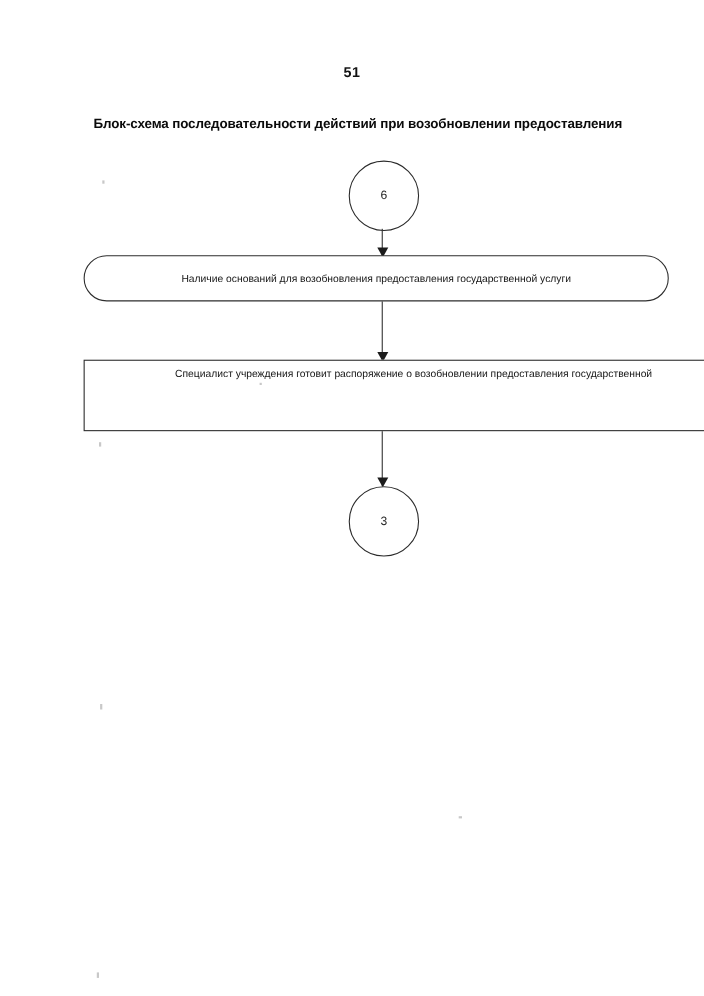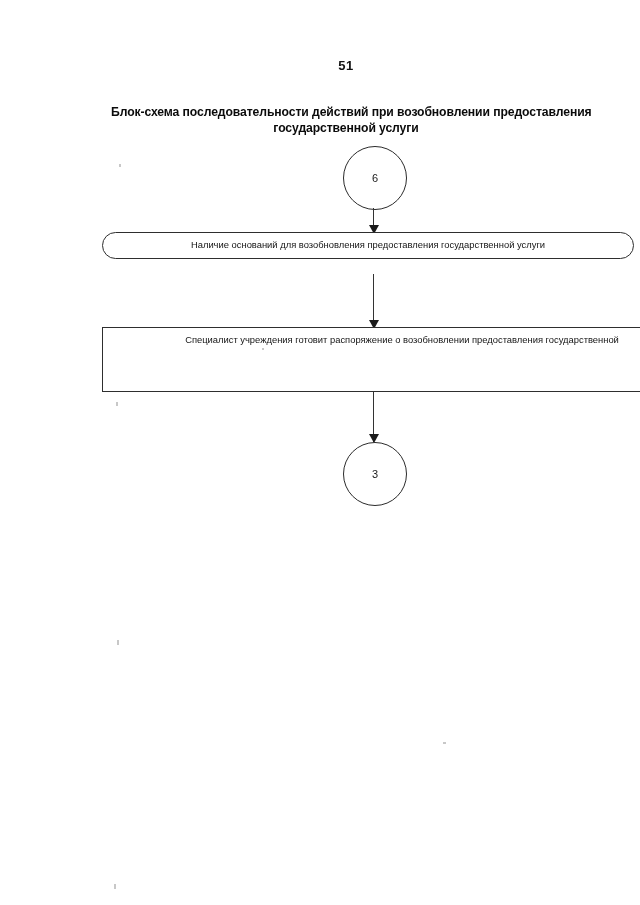--- a/index.html
+++ b/index.html
@@ -13,21 +13,20 @@
     position: relative;
     font-family: "Liberation Sans", sans-serif;
     color: #000000;
     overflow: hidden;
   }
 
   .page {
     position: absolute;
     inset: 0;
     background: #ffffff;
-    margin-left: 26px;
   }
 
   
   .page-number {
     position: absolute;
     top: 58px;
     left: 0;
     width: 640px;
     text-align: center;
     font-size: 13px;
@@ -94,21 +93,21 @@
     box-sizing: border-box;
     font-size: 9.4px;
     line-height: 12.4px;
     color: #141414;
     text-align: center;
   }
   #box-grounds {
     left: 76px;
     top: 232px;
     width: 532px;
-    height: 27px;
+    height: 42px;
     border-radius: 21px;
     display: flex;
     align-items: center;
     justify-content: center;
     padding: 12px 14px;
   }
   #box-order {
     left: 76px;
     top: 327px;
     width: 600px;
@@ -161,21 +160,20 @@
 </style>
 </head>
 <body>
 
 <div class="page">
 
   <div class="page-number">51</div>
 
   <div class="doc-title">
     <span class="line1">Блок-схема последовательности действий при возобновлении предоставления</span>
-    <span class="line2">государственной услуги</span>
   </div>
 
   <div class="flowchart">
 
     <div class="node-circle" id="circle-start">6</div>
 
     <div class="arrow" id="arrow-start-to-grounds"></div>
 
     <div class="node-box" id="box-grounds">
       <span class="box-text">Наличие оснований для возобновления предоставления государственной услуги</span>

